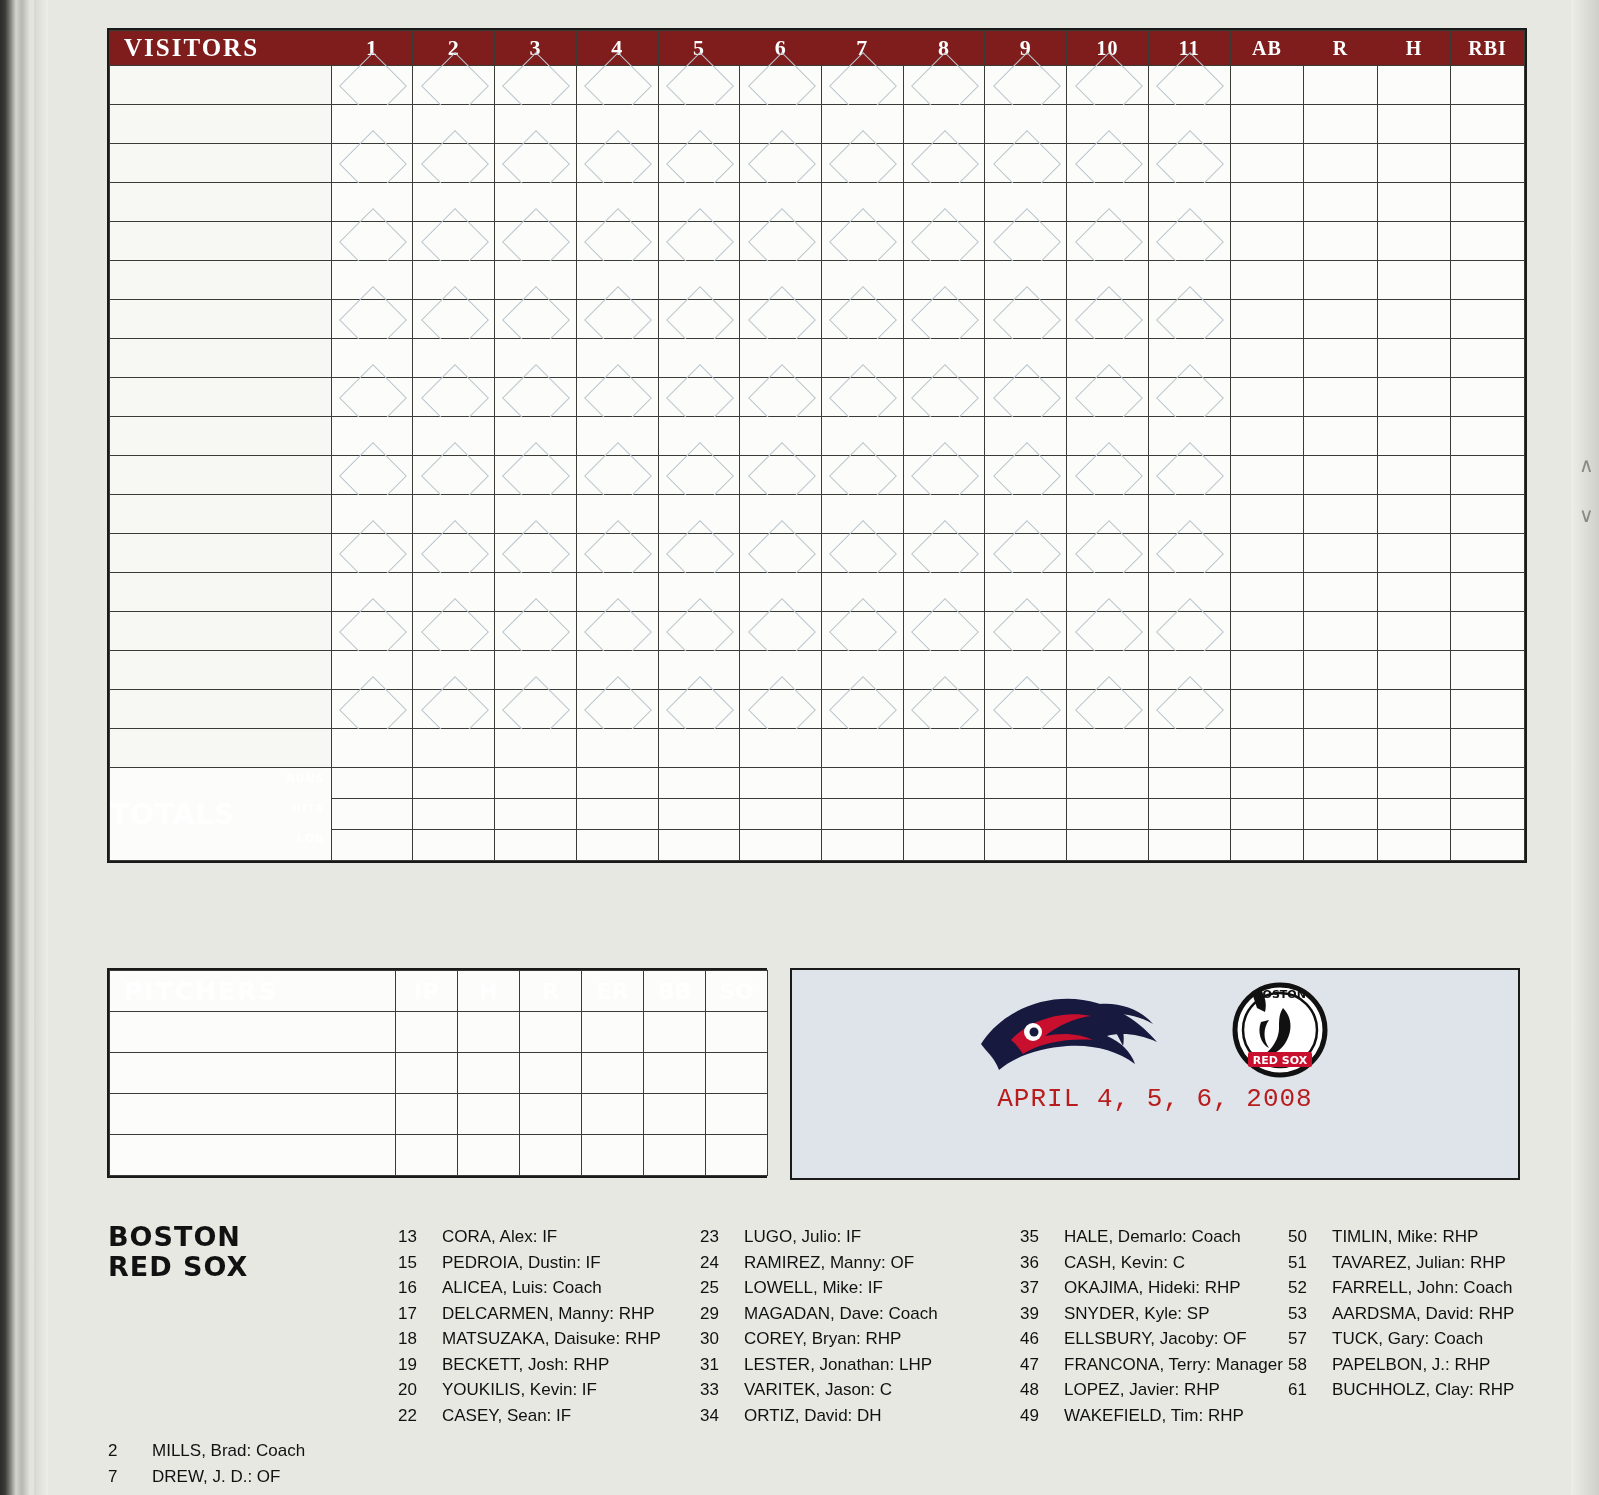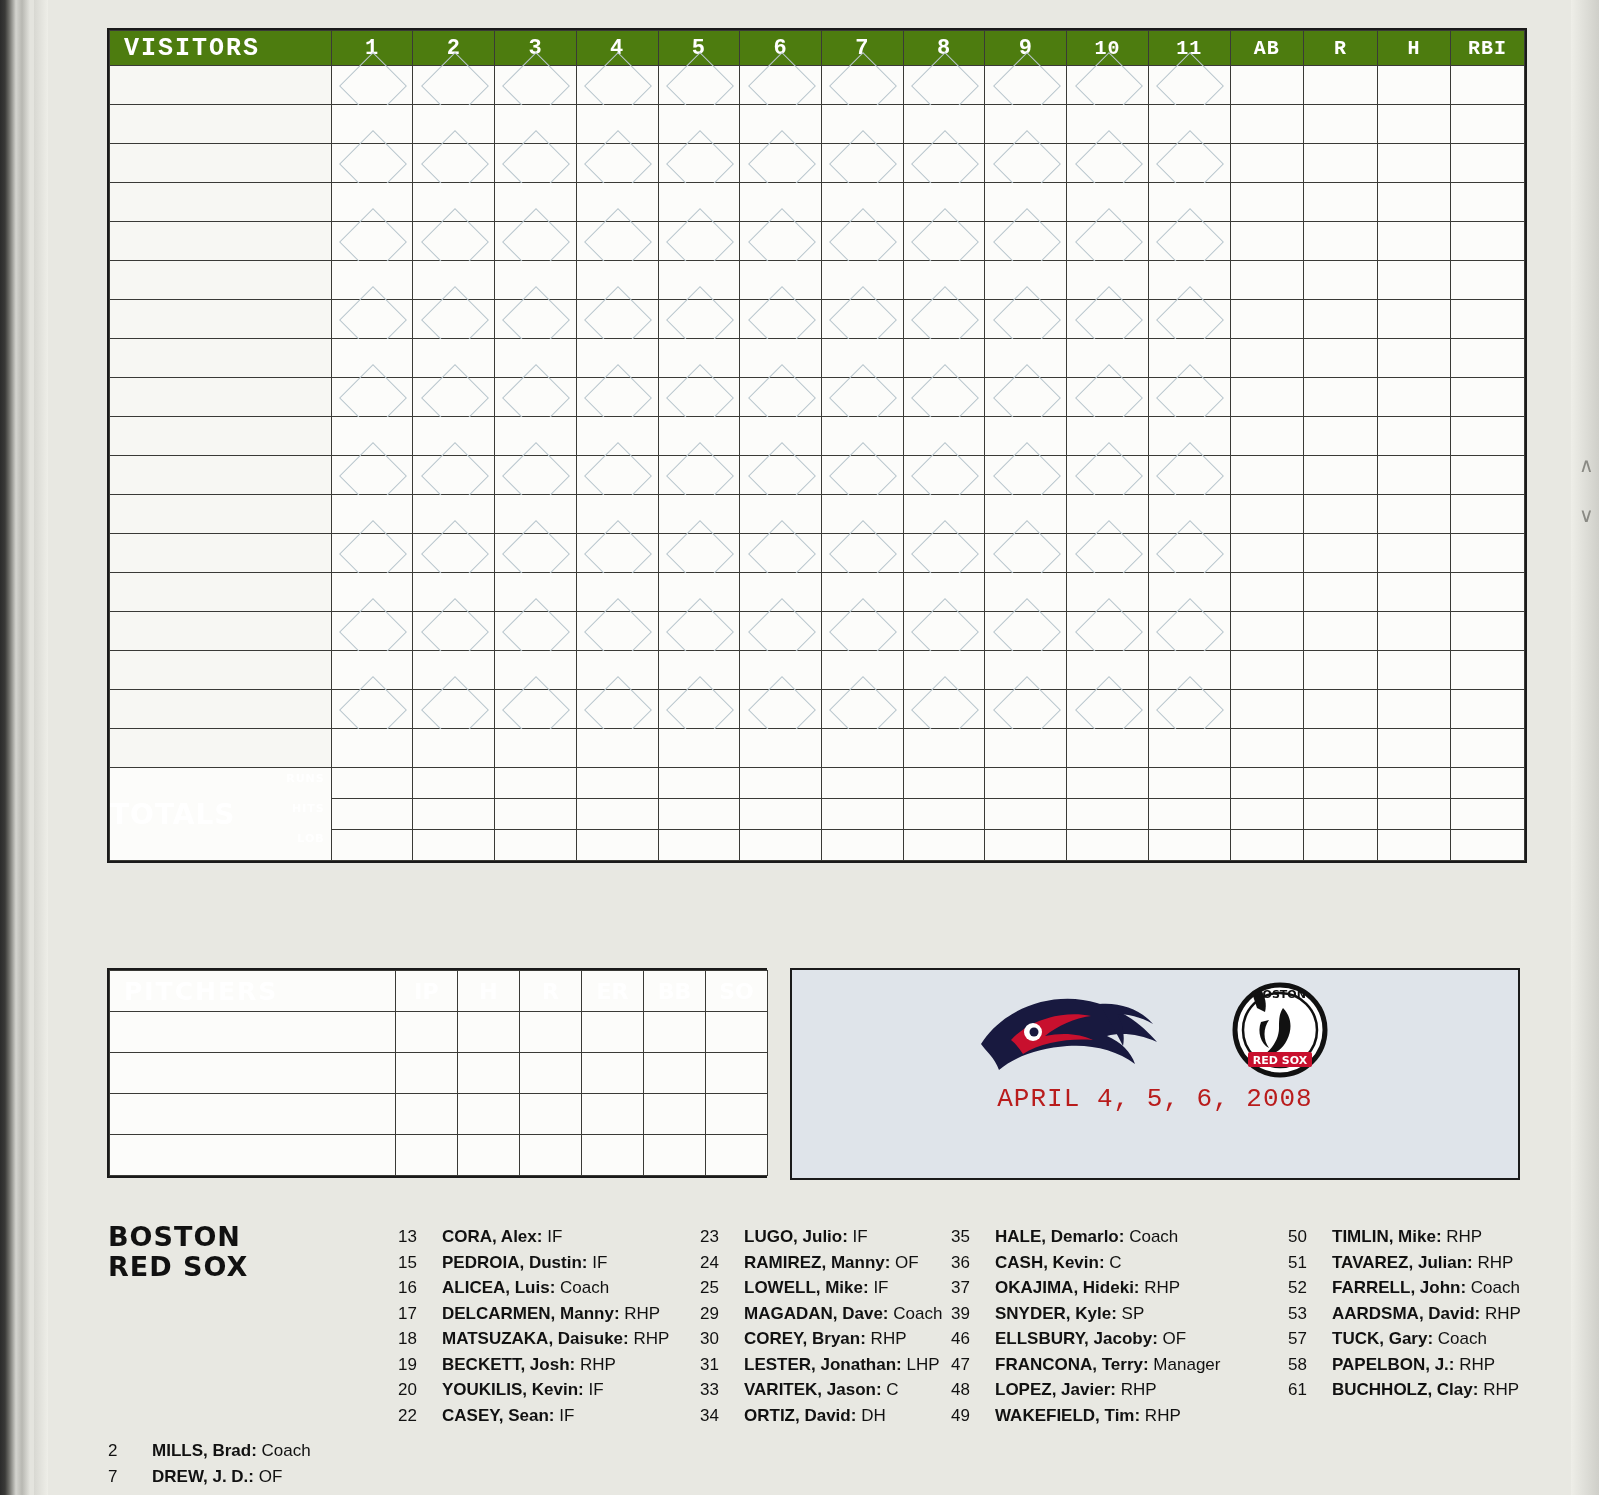--- a/index.html
+++ b/index.html
@@ -62,28 +62,28 @@
     border-collapse: collapse;
     width: 100%;
     table-layout: fixed;
   }
   table.sc td, table.sc th {
     border: 1px solid #3a3a36;
     padding: 0;
     margin: 0;
   }
   .hdr {
-    background: #4d7c0f;
+    background: #7f1d1d;
     color: #ffffff;
     height: 34px;
     font-weight: bold;
     font-size: 22px;
     text-align: center;
     letter-spacing: 1px;
-    font-family: Liberation Mono, monospace;
+    font-family: Liberation Serif, serif;
   }
   .hdr.visitors {
     text-align: left;
     padding-left: 14px;
     font-size: 25px;
     letter-spacing: 2px;
   }
   .hdr.small { font-size: 20px; }
   .namecell {
     background: #f7f7f3;
@@ -198,26 +198,26 @@
     color: #111;
     line-height: 25.5px;
   }
   .rrow { white-space: nowrap; }
   .rnum {
     display: inline-block;
     width: 34px;
     text-align: left;
     margin-right: 10px;
   }
-  .rname { font-weight: bold; }
+  .rname { font-weight: normal; }
   .rpos { }
   .c0 { left: 108px; top: 1438px; }
   .c1 { left: 398px; top: 1224px; }
   .c2 { left: 700px; top: 1224px; }
-  .c3 { left: 951px; top: 1224px; }
+  .c3 { left: 1020px; top: 1224px; }
   .c4 { left: 1288px; top: 1224px; }
 </style>
 </head>
 <body>
 
 <div class="page">
   <div class="gutter"></div>
   <div class="gutter2"></div>
   <div class="rightedge"></div>
   <div class="rmark" style="top:455px">∧</div>

